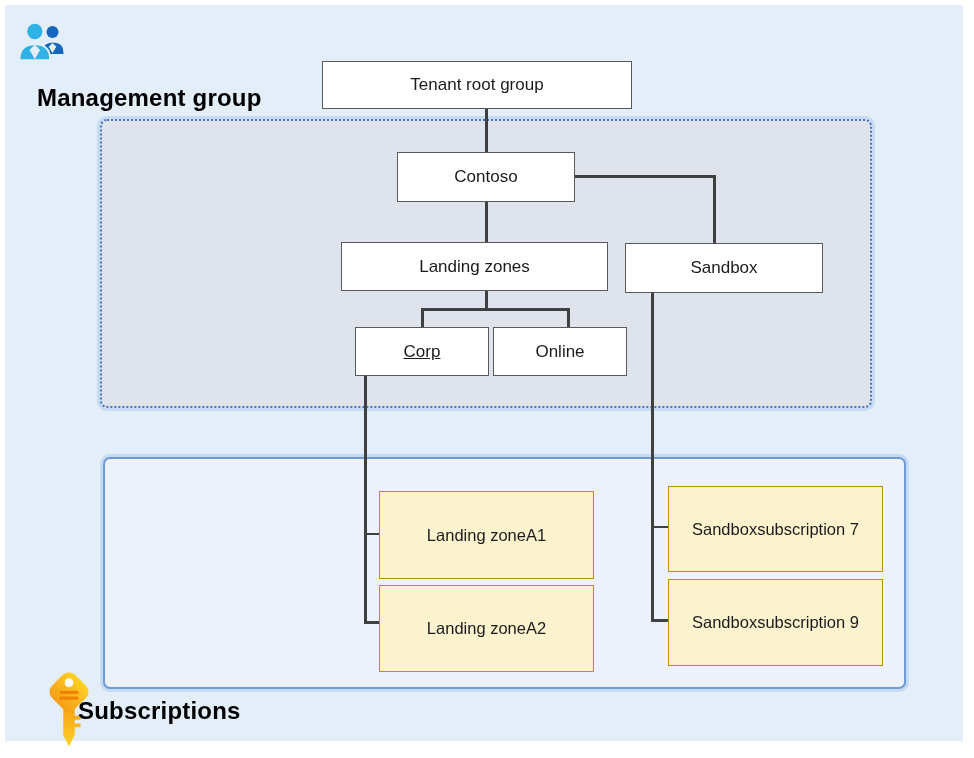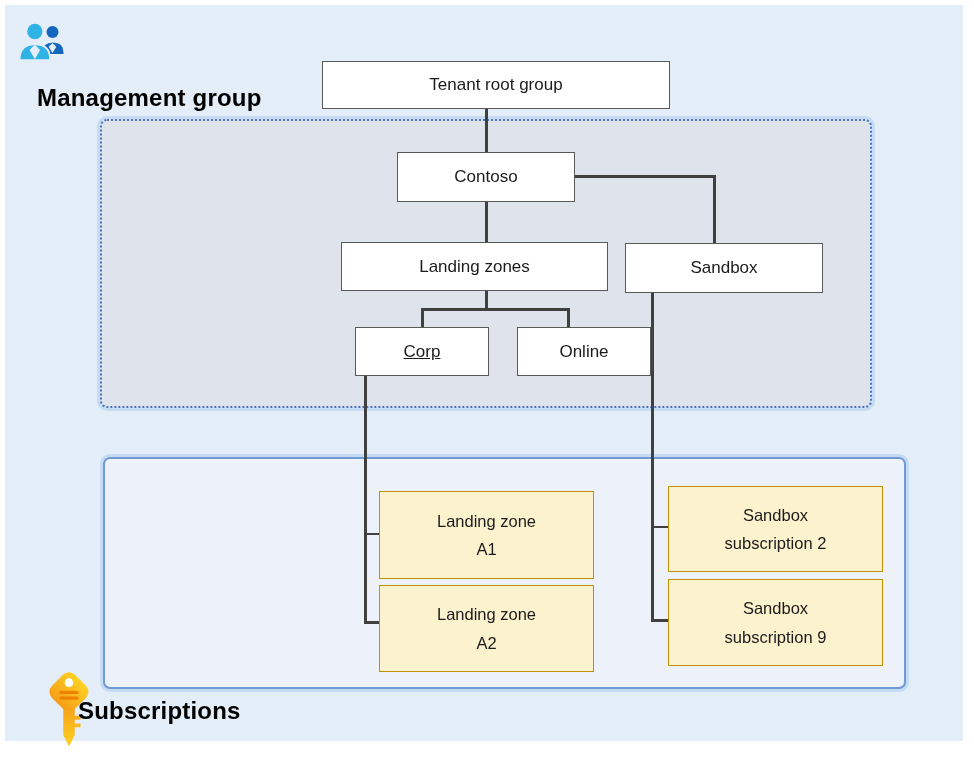--- a/index.html
+++ b/index.html
@@ -29,31 +29,31 @@
     box-shadow:0 0 0 3px rgba(168,200,238,0.5);
   }
   .node {
     position:absolute; box-sizing:border-box;
     background:var(--node-bg);
     border:1.5px solid var(--node-border);
     display:flex; align-items:center; justify-content:center;
     font-size:17px; color:var(--node-text);
     text-align:center;
   }
-  .node-tenant   { left:317px; top:56px;  width:348px; height:48px; }
+  .node-tenant   { left:317px; top:56px;  width:310px; height:48px; }
   .node-contoso  { left:392px; top:147px; width:178px; height:50px; }
   .node-lz       { left:336px; top:237px; width:267px; height:49px; }
   .node-sandbox  { left:620px; top:238px; width:198px; height:50px; }
   .node-corp     { left:350px; top:322px; width:134px; height:49px;text-decoration:underline; }
-  .node-online   { left:512px; top:322px; width:134px; height:49px; }
+  .node-online   { left:488px; top:322px; width:134px; height:49px; }
   .subbox {
     position:absolute; box-sizing:border-box;
     background:var(--sub-box-bg);
     border:1.5px solid var(--sub-box-border);
-    display:flex; flex-direction:column; align-items:center; justify-content:center;
+    display:flex; align-items:center; justify-content:center;
     font-size:16.5px; line-height:1.7; color:var(--node-text);
     text-align:center;
   }
   .subbox-a1  { left:374px; top:486px; width:215px; height:88px; }
   .subbox-a2  { left:374px; top:580px; width:215px; height:87px; }
   .subbox-sb1 { left:663px; top:481px; width:215px; height:86px; }
   .subbox-sb2 { left:663px; top:574px; width:215px; height:87px; }
   .line { position:absolute; background:var(--connector); }
   .title {
     position:absolute; font-weight:bold; font-size:24px;
@@ -110,21 +110,21 @@
   <div class="subbox subbox-a1">
     <span>Landing zone</span>
     <span>A1</span>
   </div>
   <div class="subbox subbox-a2">
     <span>Landing zone</span>
     <span>A2</span>
   </div>
   <div class="subbox subbox-sb1">
     <span>Sandbox</span>
-    <span>subscription 2</span>
+    <span>subscription 7</span>
   </div>
   <div class="subbox subbox-sb2">
     <span>Sandbox</span>
     <span>subscription 9</span>
   </div>
 
   <div class="icon icon-people">
     <svg width="50" height="42" viewBox="0 0 52 44">
 
       <circle cx="37" cy="11.5" r="6.3" style="fill:var(--person-back)"></circle>

